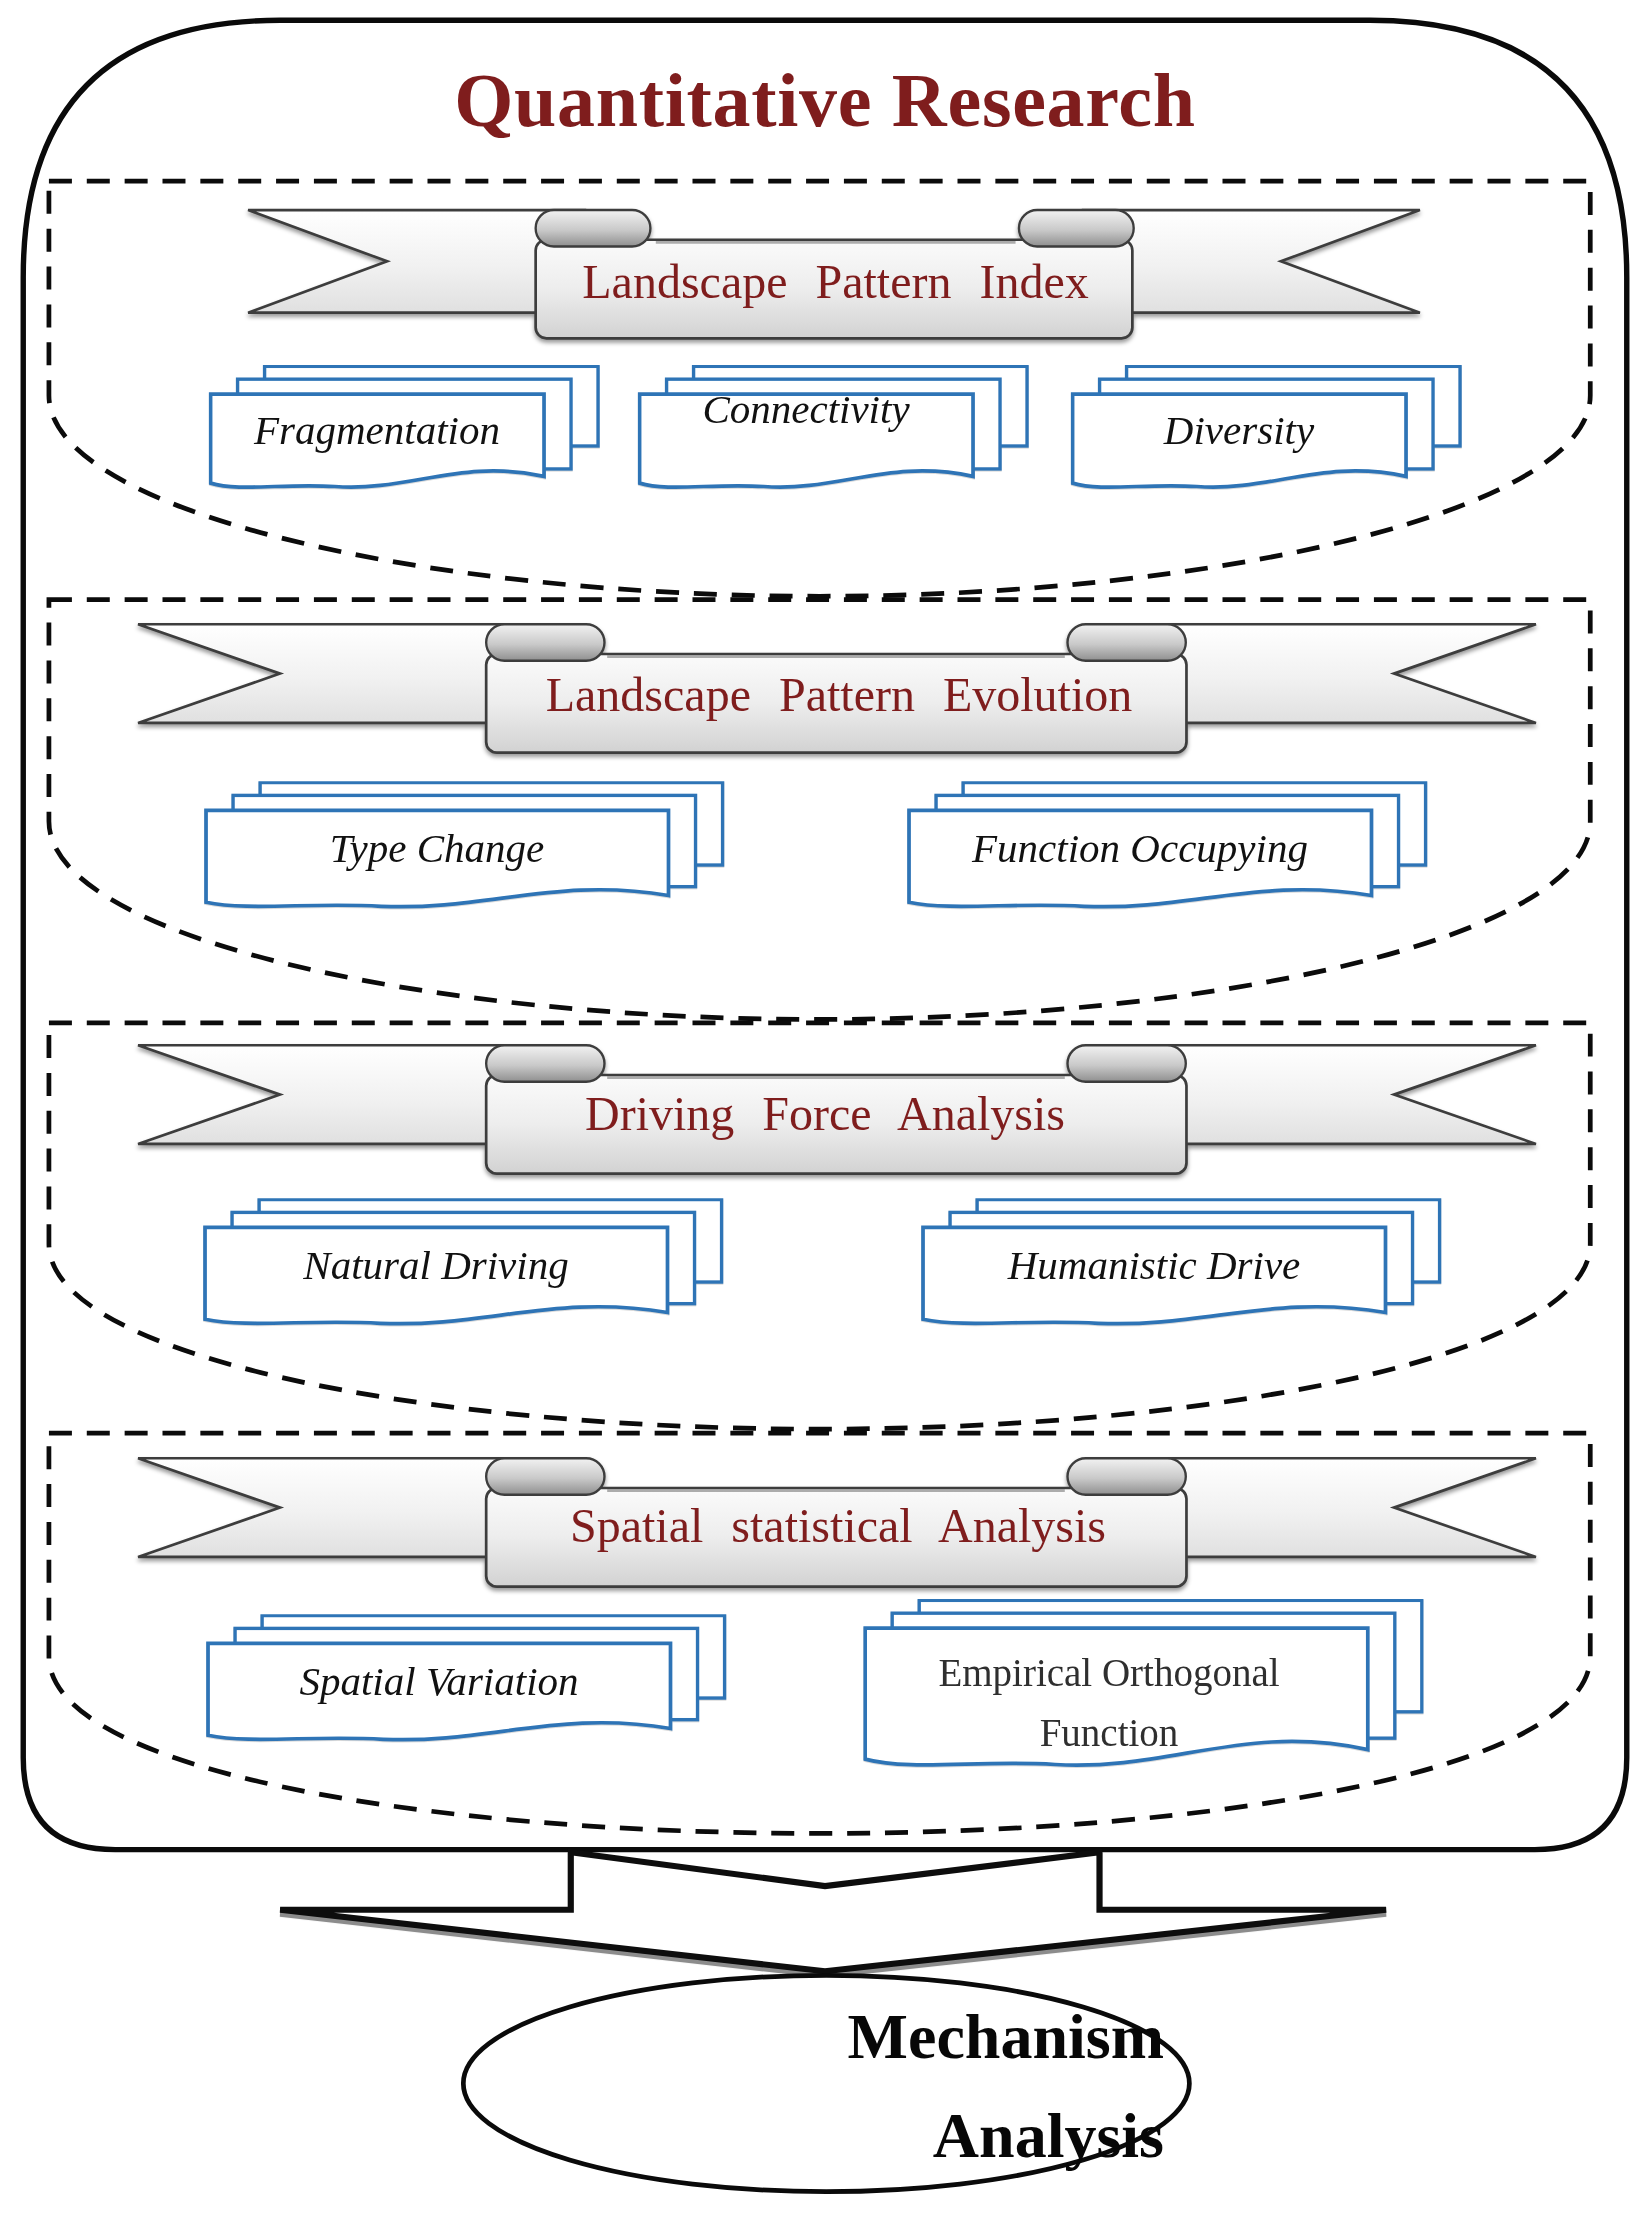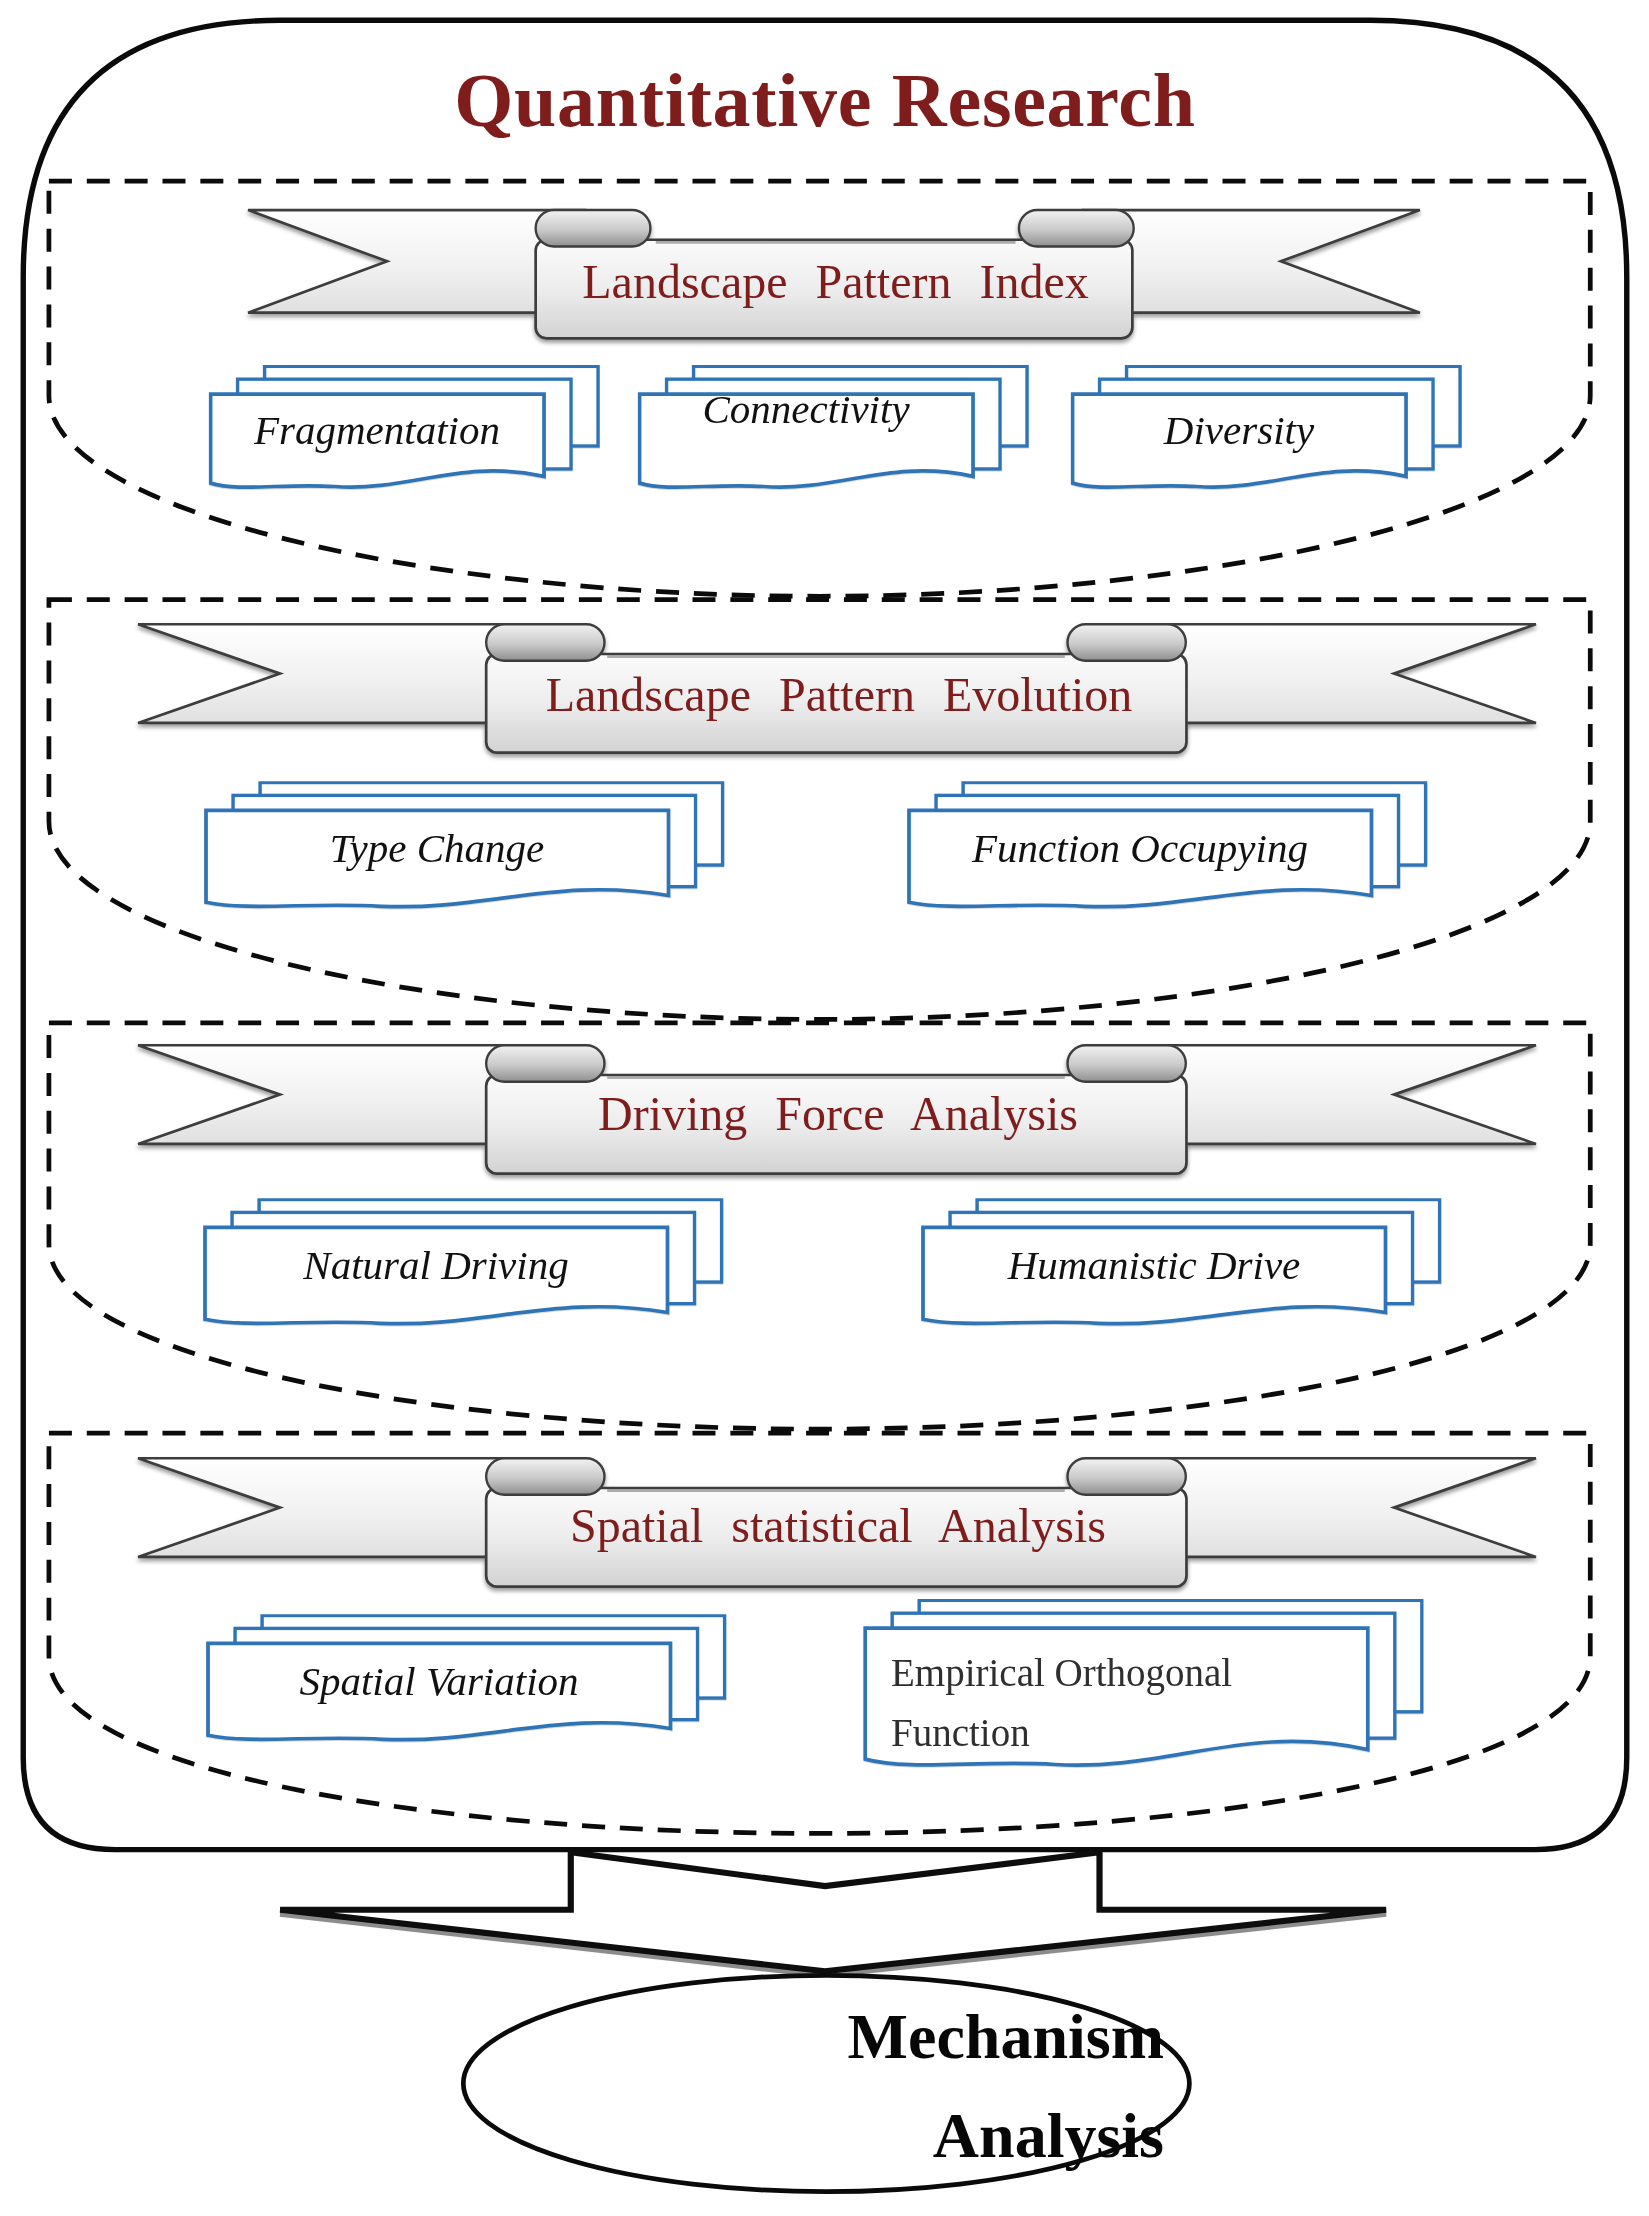--- a/index.html
+++ b/index.html
@@ -6,21 +6,21 @@
   body{width:1650px;height:2216px;position:relative;overflow:hidden;
        font-family:"Liberation Serif","DejaVu Serif",serif;}
   .abs{position:absolute;}
   .label{display:flex;align-items:center;justify-content:center;
          color:#111111;font-size:41px;line-height:1.1;text-align:center;}
   .banner-label{font-size:48px;color:#7f1d1d;word-spacing:16px;white-space:nowrap;}
   .page-title{width:1650px;text-align:center;font-size:76px;font-weight:bold;
               color:#7f1d1d;letter-spacing:0.7px;}
   .doc-label{font-size:41px;font-style:italic;}
   .doc-label-2line{display:block;font-size:39px;line-height:1.55;color:#2f2f2f;
-                   text-align:left;}
+                   text-align:center;}
   .mech-line{width:676px;text-align:right;font-size:64px;font-weight:bold;color:#070707;}
   .ribbon{filter:drop-shadow(0 3.4px 2px rgba(0,0,0,0.40));}
   .docstack{filter:drop-shadow(0 1.4px 0.7px rgba(0,0,0,0.15));}
   svg{display:block;overflow:visible;}
 </style>
 </head>
 <body>
 
 <svg class="abs" style="left:0;top:0" width="1650" height="2216" viewBox="0 0 2440 3278">
   <defs>
@@ -127,21 +127,21 @@
     <use href="#doc-b"></use>
   </svg>
 <svg class="abs docstack" style="left:863px;top:1599px" width="561" height="177" viewBox="0 0 830 262">
     <use href="#doc-c"></use>
   </svg>
 
 <div class="abs page-title" style="left:0;top:57px">Quantitative Research</div>
 
 <div class="abs label banner-label" style="left:538px;top:233px;width:595px;height:98px">Landscape Pattern Index</div>
 <div class="abs label banner-label" style="left:490px;top:648px;width:698px;height:95px">Landscape Pattern Evolution</div>
-<div class="abs label banner-label" style="left:489px;top:1067px;width:698px;height:95px">Driving Force Analysis</div>
+<div class="abs label banner-label" style="left:476px;top:1067px;width:698px;height:95px">Driving Force Analysis</div>
 <div class="abs label banner-label" style="left:489px;top:1479px;width:698px;height:95px">Spatial statistical Analysis</div>
 
 <div class="abs label doc-label" style="left:210px;top:395px;width:334px;height:72px">Fragmentation</div>
 <div class="abs label doc-label" style="left:639px;top:374px;width:334px;height:72px">Connectivity</div>
 <div class="abs label doc-label" style="left:1072px;top:395px;width:334px;height:72px">Diversity</div>
 
 <div class="abs label doc-label" style="left:206px;top:811px;width:462px;height:76px">Type Change</div>
 <div class="abs label doc-label" style="left:909px;top:811px;width:462px;height:76px">Function Occupying</div>
 
 <div class="abs label doc-label" style="left:205px;top:1228px;width:462px;height:76px">Natural Driving</div>

